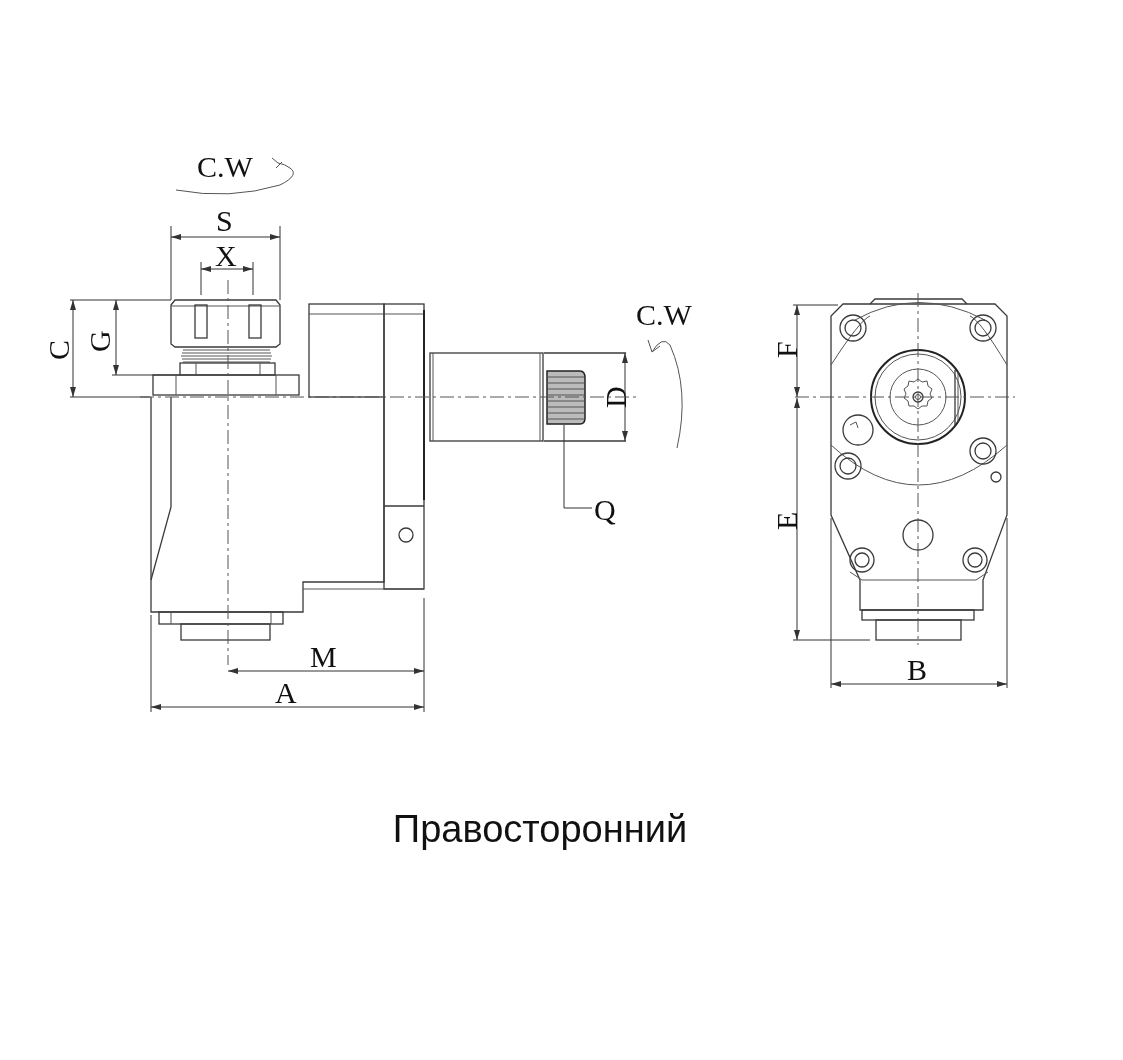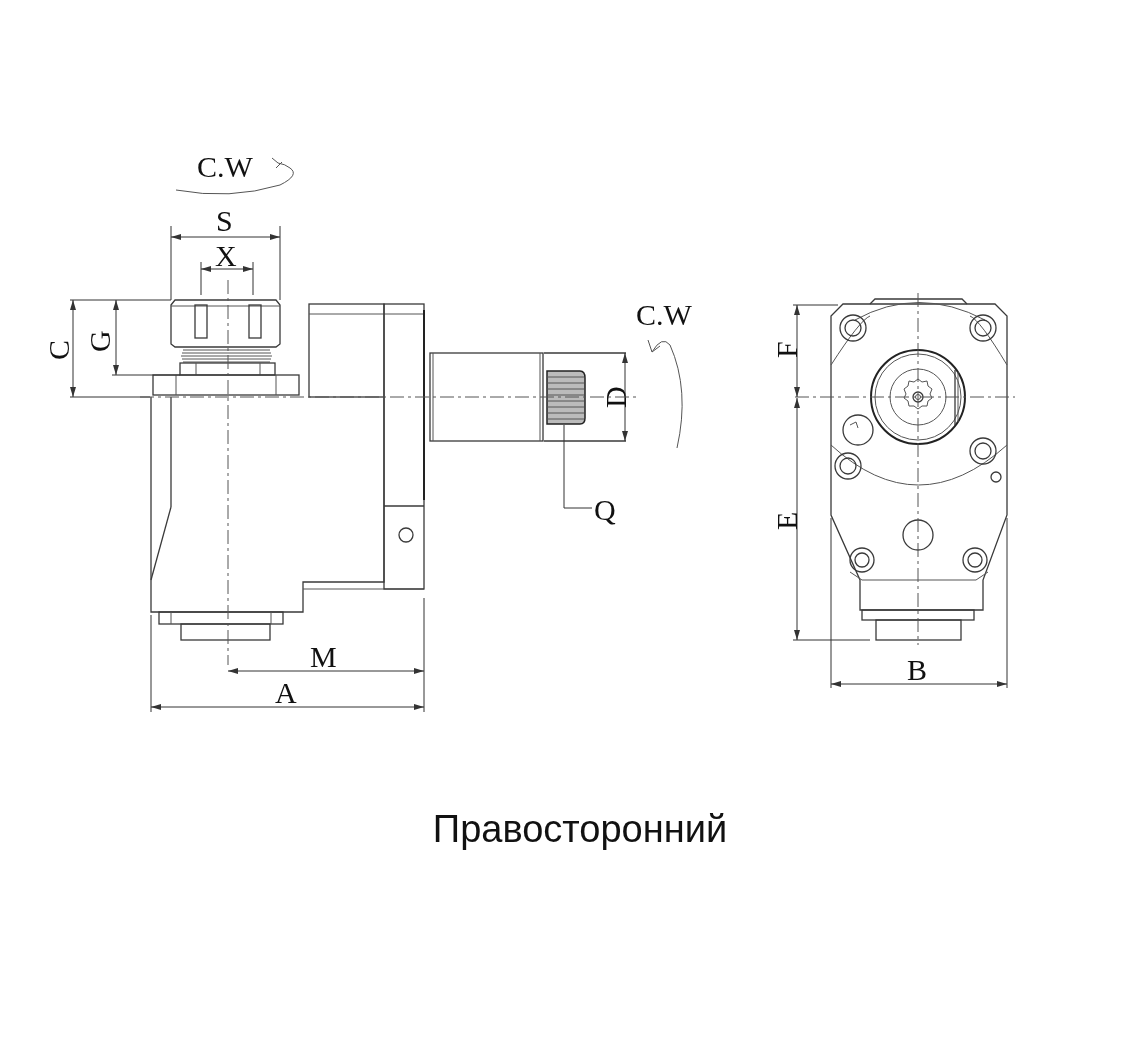--- a/index.html
+++ b/index.html
@@ -5,21 +5,21 @@
   html, body { margin: 0; padding: 0; background: #ffffff; }
   body { width: 1123px; height: 1060px; position: relative; overflow: hidden; }
   #drawing { position: absolute; left: 0; top: 0; width: 1123px; height: 1060px; }
   .ln { stroke: #3a3a3a; stroke-width: 1.3; fill: none; }
   .thk { stroke: #222; stroke-width: 2; fill: none; }
   .thin { stroke: #555; stroke-width: 1; fill: none; }
   .center { stroke: #555; stroke-width: 1; fill: none; stroke-dasharray: 14 4 3 4; }
   .dim { stroke: #333; stroke-width: 1; fill: none; }
   .lbl { font-family: "Liberation Serif", "DejaVu Serif", serif; font-size: 30px; fill: #111; }
   .caption { position: absolute; left: 0; width: 1080px; top: 808px; text-align: center;
-             font-family: "Liberation Sans", "DejaVu Sans", sans-serif; font-size: 38px; color: #111; margin-left: 40px; }
+             font-family: "Liberation Sans", "DejaVu Sans", sans-serif; font-size: 38px; color: #111; }
 </style>
 </head>
 <body>
 
 <svg id="drawing" viewBox="0 0 1123 1060" xmlns="http://www.w3.org/2000/svg">
   <defs>
     <marker id="arr" markerWidth="10" markerHeight="6" refX="10" refY="3" orient="auto-start-reverse" markerUnits="userSpaceOnUse">
       <path d="M0,0 L10,3 L0,6 z" fill="#333"></path>
     </marker>
   </defs>

